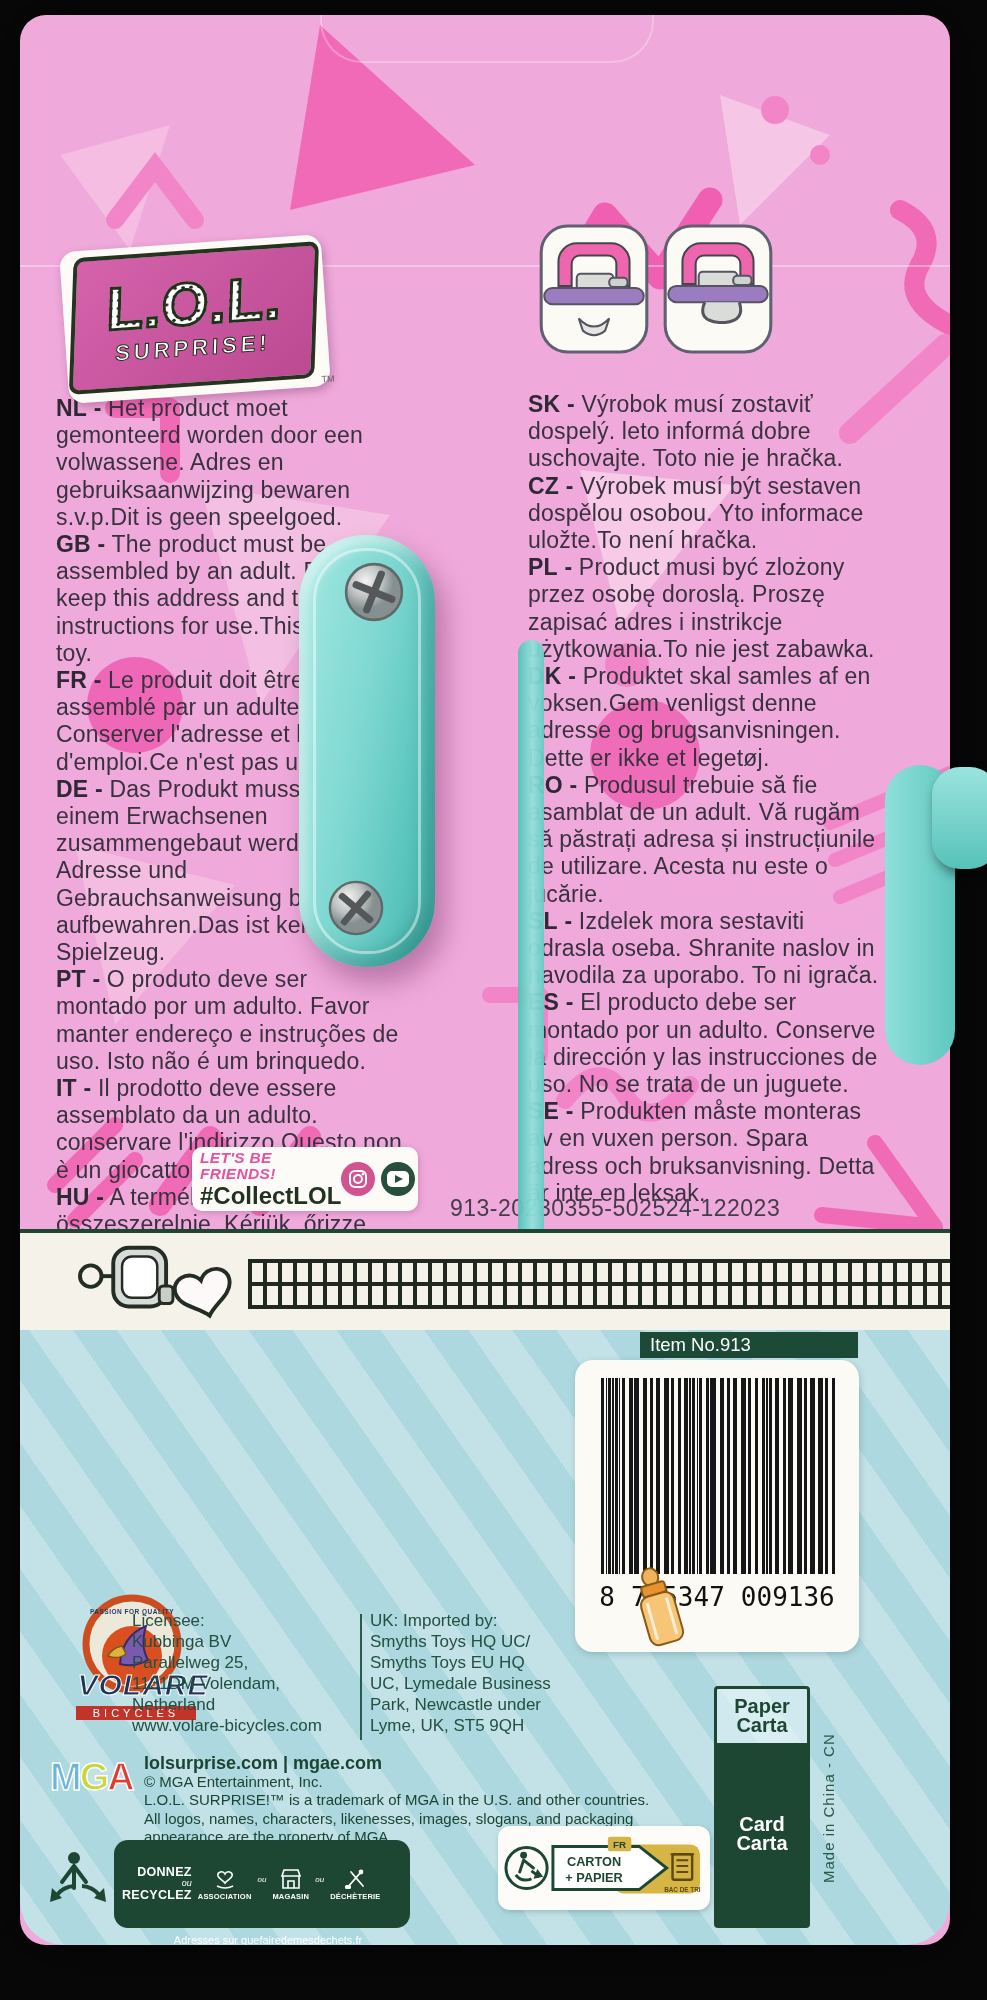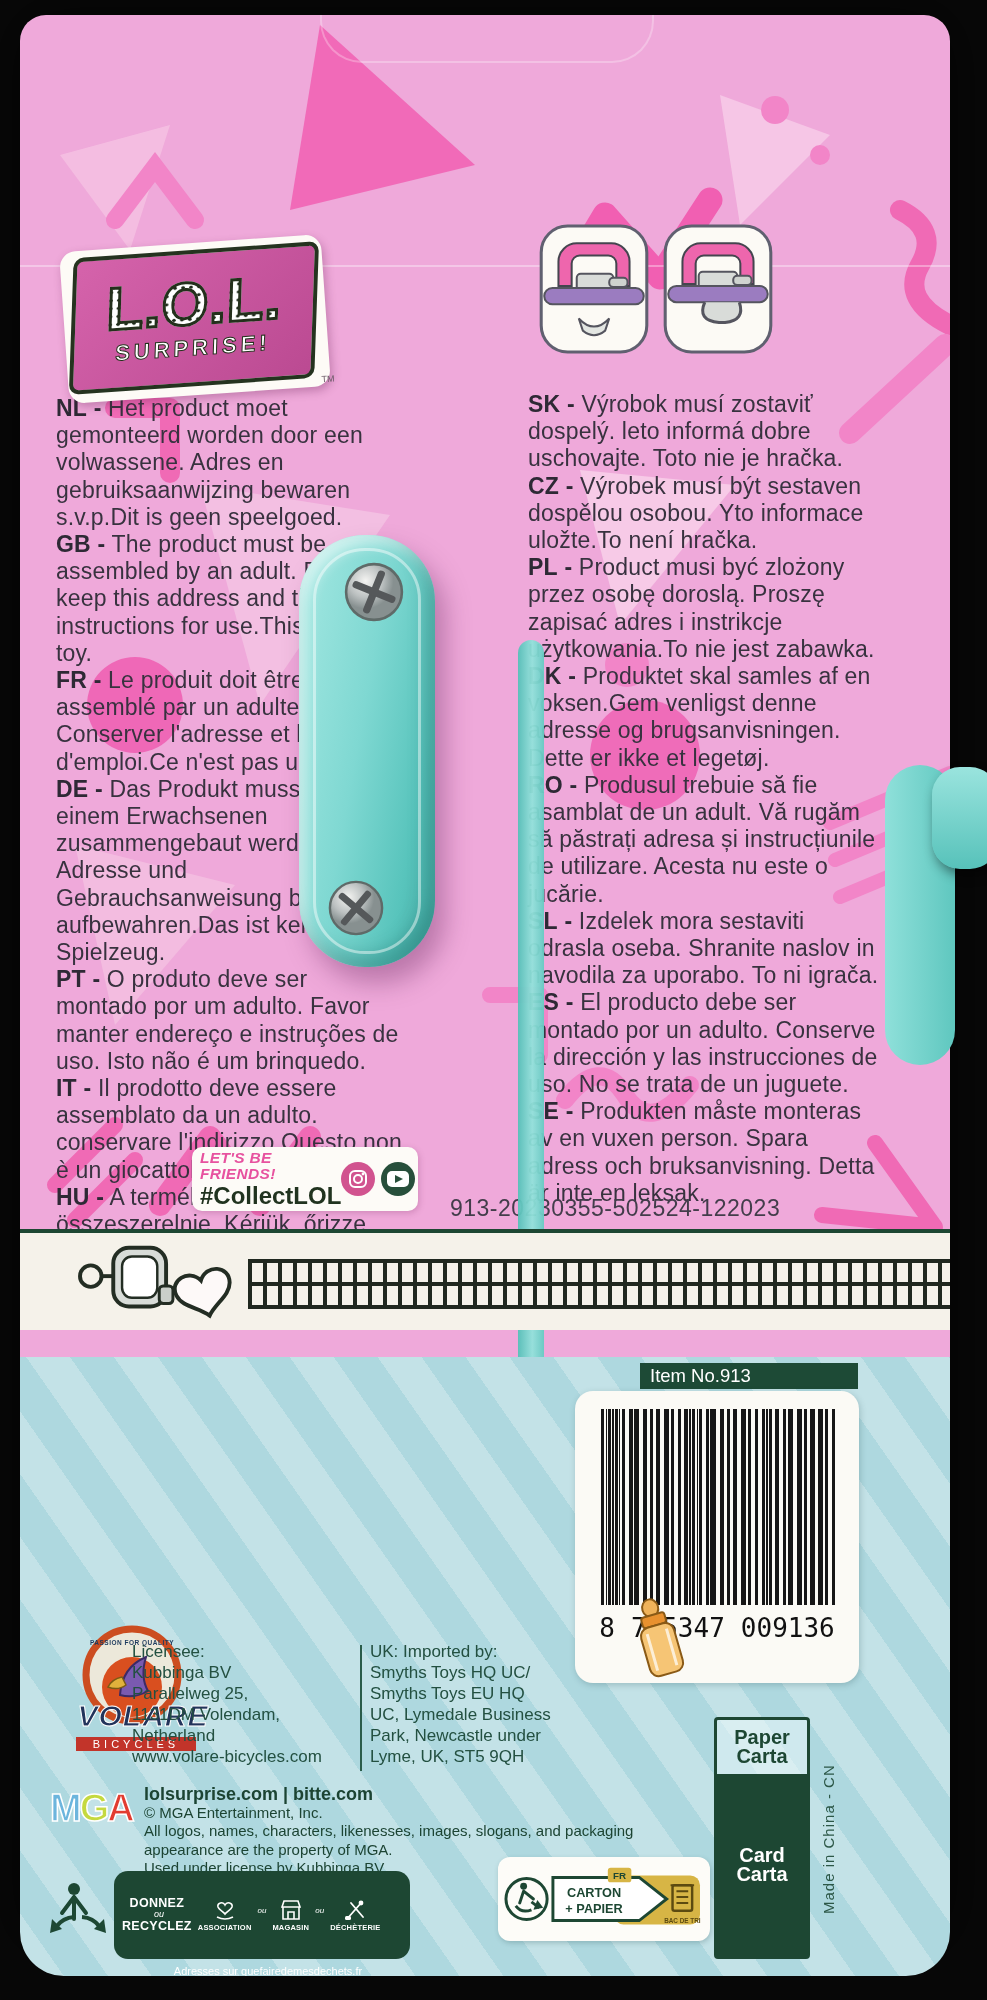--- a/index.html
+++ b/index.html
@@ -65,21 +65,21 @@
     border-top:4px solid #1d4733;}
   .teeth{position:absolute;left:228px;right:0;top:26px;height:42px;
     background:
       linear-gradient(#20281f,#20281f) 0 50%/100% 4px no-repeat,
       repeating-linear-gradient(90deg,#20281f 0 4px,rgba(0,0,0,0) 4px 15px);
     border-top:4px solid #20281f;border-bottom:4px solid #20281f;}
   .zip-slider{position:absolute;left:55px;top:4px;width:190px;height:90px;}
   
   .teal{position:absolute;left:0;top:1311px;width:930px;height:619px;z-index:6;overflow:hidden;
     border-radius:0 0 44px 44px;
-    background:repeating-linear-gradient(55deg,#c3e2e7 0 36px,#aed8df 36px 72px);margin-top:31px;}
+    background:repeating-linear-gradient(55deg,#c3e2e7 0 36px,#aed8df 36px 72px);}
   .itemno{position:absolute;left:620px;top:6px;width:218px;height:26px;background:#1d4a36;color:#fff;
     font-size:18.5px;line-height:26px;padding-left:10px;box-sizing:border-box;}
   .bcbox{position:absolute;left:555px;top:34px;width:284px;height:292px;background:#fbfaf5;border-radius:18px;
     box-shadow:1px 2px 6px rgba(40,80,85,.25);}
   .bars{position:absolute;left:26px;top:18px;width:234px;height:196px;background:#fbfaf5;
     background-image:
       repeating-linear-gradient(90deg,#161616 0 3px,rgba(0,0,0,0) 3px 7px),
       repeating-linear-gradient(90deg,#161616 0 2px,rgba(0,0,0,0) 2px 11px),
       repeating-linear-gradient(90deg,rgba(0,0,0,0) 0 5px,#161616 5px 6px,rgba(0,0,0,0) 6px 13px);}
   .bcdigits{position:absolute;left:10px;top:222px;width:264px;display:flex;gap:16px;justify-content:center;
@@ -99,21 +99,21 @@
   .uk{position:absolute;left:350px;top:284px;width:205px;}
   .mga{position:absolute;left:30px;top:432px;font-weight:900;font-size:38px;line-height:1;letter-spacing:-2px;}
   .mga span{-webkit-text-stroke:1.5px #fff;}
   .mga .m{color:#6cb5dd;}.mga .g{color:#c5d93f;}.mga .a{color:#e23c30;}
   .legal{position:absolute;left:124px;top:428px;width:524px;color:#1c4433;}
   .legal .links{font-size:18px;font-weight:700;margin:0;}
   .legal p{margin:0;font-size:15px;line-height:18.5px;}
   .triman-solo{position:absolute;left:28px;top:522px;width:60px;height:68px;}
   .donnez{position:absolute;left:94px;top:514px;width:296px;height:88px;background:#1d4733;border-radius:14px;
     display:flex;align-items:center;padding:0 8px;box-sizing:border-box;gap:6px;color:#fff;}
-  .dz-left{display:flex;flex-direction:column;align-items:center;line-height:1.05;min-width:66px;}
+  .dz-left{display:flex;flex-direction:column;align-items:flex-end;line-height:1.05;min-width:66px;}
   .dz-left .big{font-size:12.5px;font-weight:900;letter-spacing:.3px;}
   .dz-left .ou{font-size:9px;font-style:italic;margin-left:4px;}
   .dz-opt{display:flex;flex-direction:column;align-items:center;gap:2px;}
   .dz-opt .lbl{font-size:7.5px;font-weight:700;letter-spacing:.2px;}
   .dz-ou{font-size:8px;font-style:italic;align-self:center;margin-top:-10px;}
   .adresses{position:absolute;left:98px;top:608px;width:300px;text-align:center;color:#fff;font-size:11px;}
   .cartonbox{position:absolute;left:478px;top:500px;width:212px;height:84px;background:#fdfcf8;border-radius:12px;
     display:flex;align-items:center;padding:0 6px;box-sizing:border-box;box-shadow:1px 2px 5px rgba(40,80,85,.25);}
   .papbox{position:absolute;left:694px;top:360px;width:96px;height:242px;border:3px solid #1d4733;border-radius:4px;
     background:rgba(235,248,250,.55);box-sizing:border-box;display:flex;flex-direction:column;}
@@ -311,22 +311,23 @@
     <div class="vdiv"></div>
     <div class="uk smalltext">UK: Imported by:
 Smyths Toys HQ UC/
 Smyths Toys EU HQ
 UC, Lymedale Business
 Park, Newcastle under
 Lyme, UK, ST5 9QH</div>
 
     <div class="mga"><span class="m">M</span><span class="g">G</span><span class="a">A</span></div>
     <div class="legal">
-      <p class="links">lolsurprise.com | bitte.com</p>
+      <p class="links">lolsurprise.com | mgae.com</p>
       <p>© MGA Entertainment, Inc.</p>
+      <p>L.O.L. SURPRISE!™ is a trademark of MGA in the U.S. and other countries.</p>
       <p>All logos, names, characters, likenesses, images, slogans, and packaging appearance are the property of MGA.</p>
       <p>Used under license by Kubbinga BV.</p>
     </div>
 
     <svg class="triman-solo" viewBox="0 0 60 68">
       <circle cx="26" cy="10" r="6" fill="#1d4733"></circle>
       <path d="M26,18 L14,34 M26,18 L38,34 M26,18 V40" stroke="#1d4733" stroke-width="4" stroke-linecap="round"></path>
       <path d="M8,48 a24,24 0 0 1 18,-10" fill="none" stroke="#1d4733" stroke-width="4"></path>
       <path d="M52,48 a24,24 0 0 0 -18,-10" fill="none" stroke="#1d4733" stroke-width="4"></path>
       <polygon points="4,40 14,50 2,54" fill="#1d4733"></polygon>

